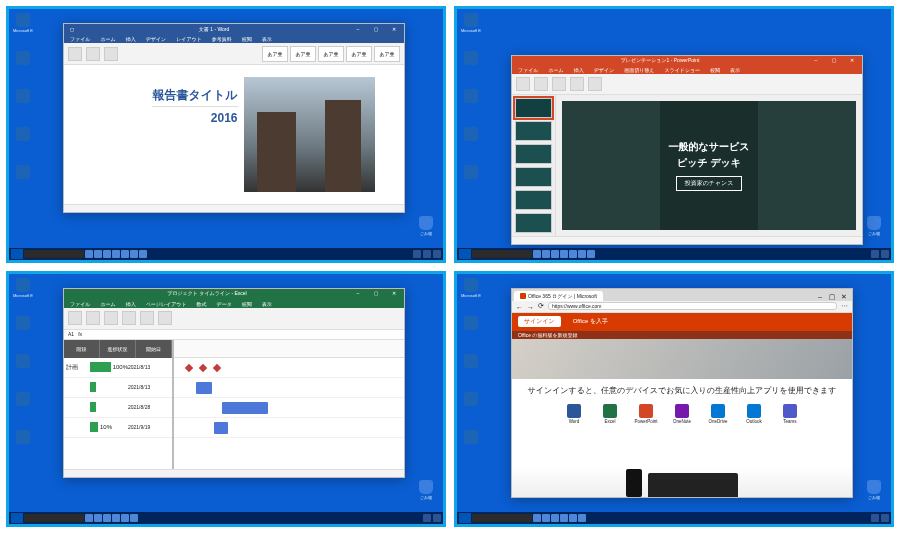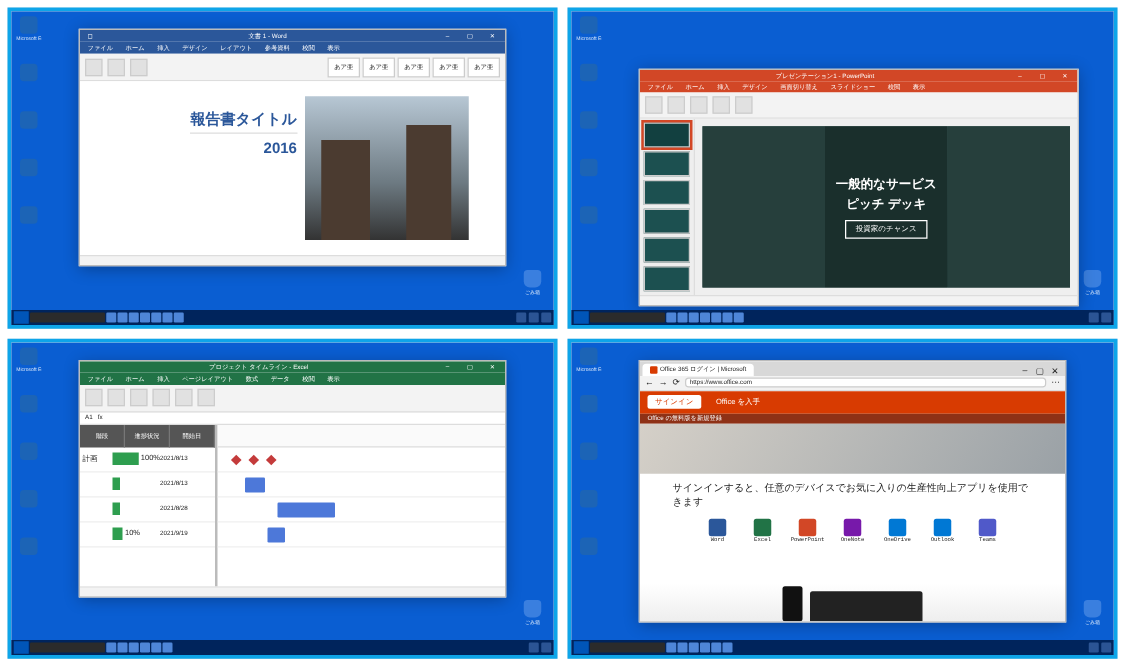--- a/index.html
+++ b/index.html
@@ -148,21 +148,21 @@
   .browser .tabbar { height:12px; background:#d8d8d8; display:flex; align-items:flex-end; padding:0 2px;}
   .browser .tab { background:#fff; height:10px; padding:0 6px; font-size:5px; border-radius:3px 3px 0 0; display:flex; align-items:center; gap:2px;}
   .addr { height:12px; background:#f2f2f2; display:flex; align-items:center; padding:0 4px; gap:4px; border-bottom:1px solid #ddd;}
   .addr .url { flex:1; height:8px; background:#fff; border:1px solid #ccc; border-radius:3px; font-size:5px; padding:0 3px; line-height:7px;}
   .office-page { flex:1; background:#fff; display:flex; flex-direction:column; position:relative;}
   .office-top { height:18px; background:#d83b01; display:flex; align-items:center; gap:6px; padding:0 6px; color:#fff; font-size:6px;}
   .office-top .tab1{ background:#fff; color:#d83b01; padding:1px 6px; border-radius:2px;}
   .office-top .tab2{ padding:1px 6px;}
   .office-banner { height:8px; background:#8e3116; color:#fff; font-size:5px; padding:0 6px; display:flex; align-items:center;}
   .hero { height:40px; background:linear-gradient(120deg,#d5d0c8,#9aa1a6); position:relative;}
-  .office-main { flex:1; padding:6px 26px;font-family:Liberation Mono, monospace;}
+  .office-main { flex:1; text-align:center; padding:6px 6px;}
   .office-main h1 { font-size:8px; font-weight:normal; margin-bottom:8px;}
   .apps { display:flex; justify-content:center; gap:12px; margin-bottom:8px;}
   .app { display:flex; flex-direction:column; align-items:center; gap:1px; width:24px;}
   .app .ico { width:14px; height:14px; border-radius:2px;}
   .app .lbl { font-size:4.5px;}
   .devices { height:30px; background:linear-gradient(#fff,#eee); display:flex; justify-content:center; align-items:flex-end;}
   .devices .laptop { width:90px; height:24px; background:#222; border-radius:2px 2px 0 0;}
   .devices .phone { width:16px; height:28px; background:#111; border-radius:2px; margin-right:6px;}
 </style>
 </head>

